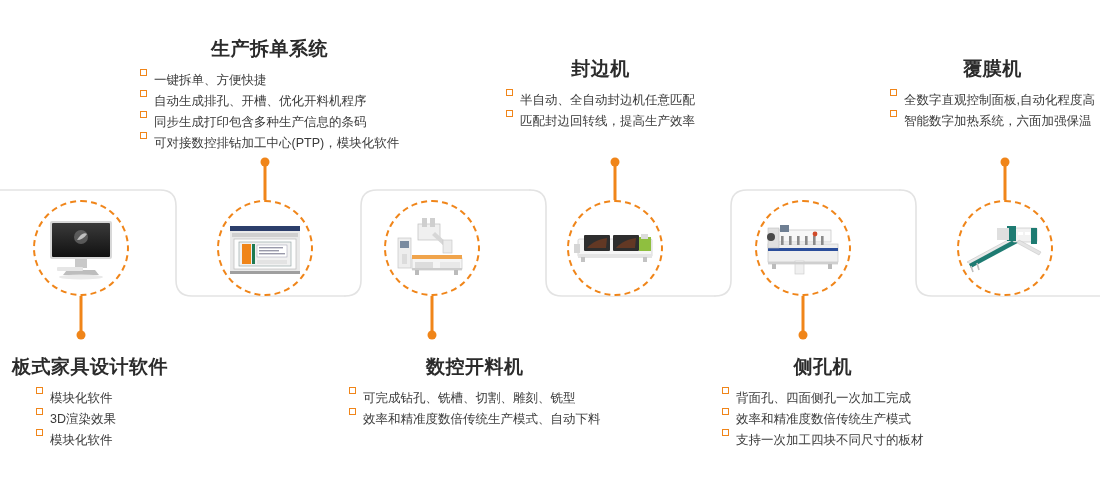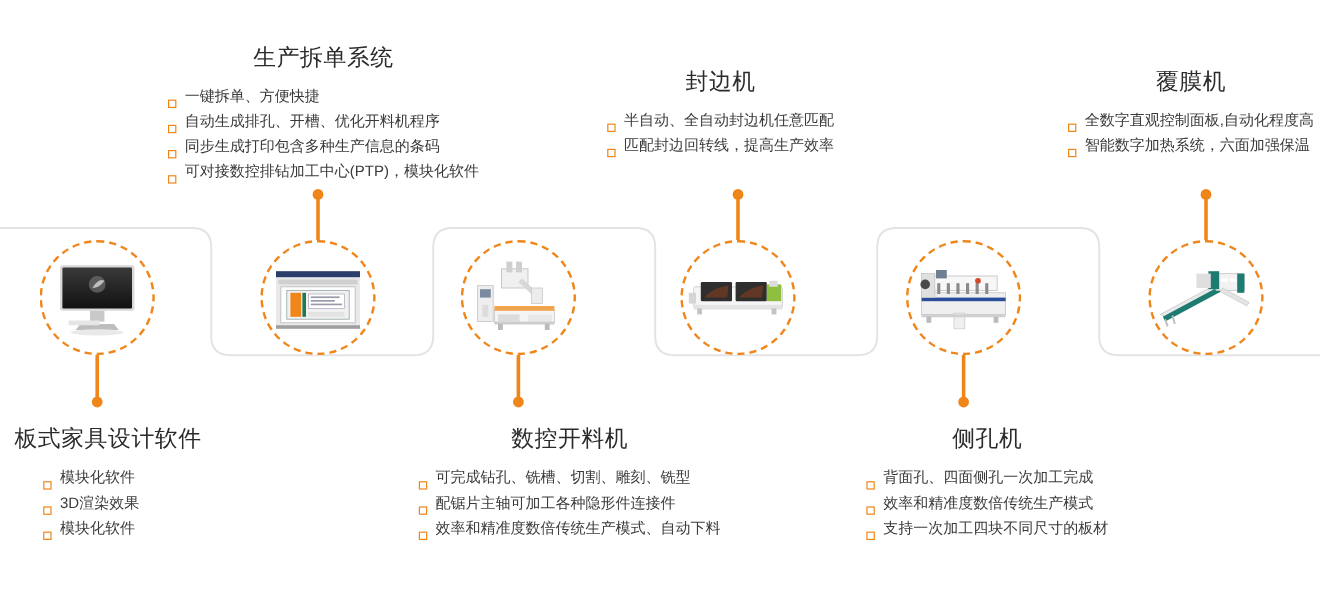--- a/index.html
+++ b/index.html
@@ -23,34 +23,34 @@
     background: #ffffff;
     display: flex; align-items: center; justify-content: center;
   }
   .node .art { width: 88px; height: 88px; position: relative; }
   .node svg { display: block; width: 100%; height: 100%; }
 
   
   .block { position: absolute; }
   .block h3 {
     font-size: 19px;
-    font-weight: 400;
+    font-weight: 700;
     color: #2b2b2b;
     letter-spacing: 0.5px;
     line-height: 1.2;
     white-space: nowrap;
   }
   .block ul { list-style: none; margin-top: 9px; }
   .block li {
     font-size: 12.5px;
     color: #3a3a3a;
     line-height: 21px;
     white-space: nowrap;
     display: flex;
-    align-items: flex-end;
+    align-items: flex-start;
   }
   .block li .bx {
     display: inline-block;
     width: 7px; height: 7px;
     border: 1px solid #F08519;
     margin-right: 7px;
     flex: 0 0 auto;
     position: relative;
     top: -1px;
   }
@@ -292,24 +292,20 @@
 
   <div class="block center" style="left:349px; top:356px;">
     <h3>数控开料机</h3>
     <ul>
       <li>
           <span class="bx"></span>
           <span>可完成钻孔、铣槽、切割、雕刻、铣型</span>
         </li>
       <li>
           <span class="bx"></span>
-          <span>配锯片主轴可加工各种隐形件连接件</span>
-        </li>
-      <li>
-          <span class="bx"></span>
           <span>效率和精准度数倍传统生产模式、自动下料</span>
         </li>
     </ul>
   </div>
 
   <div class="block center" style="left:722px; top:356px;">
     <h3>侧孔机</h3>
     <ul>
       <li>
           <span class="bx"></span>

